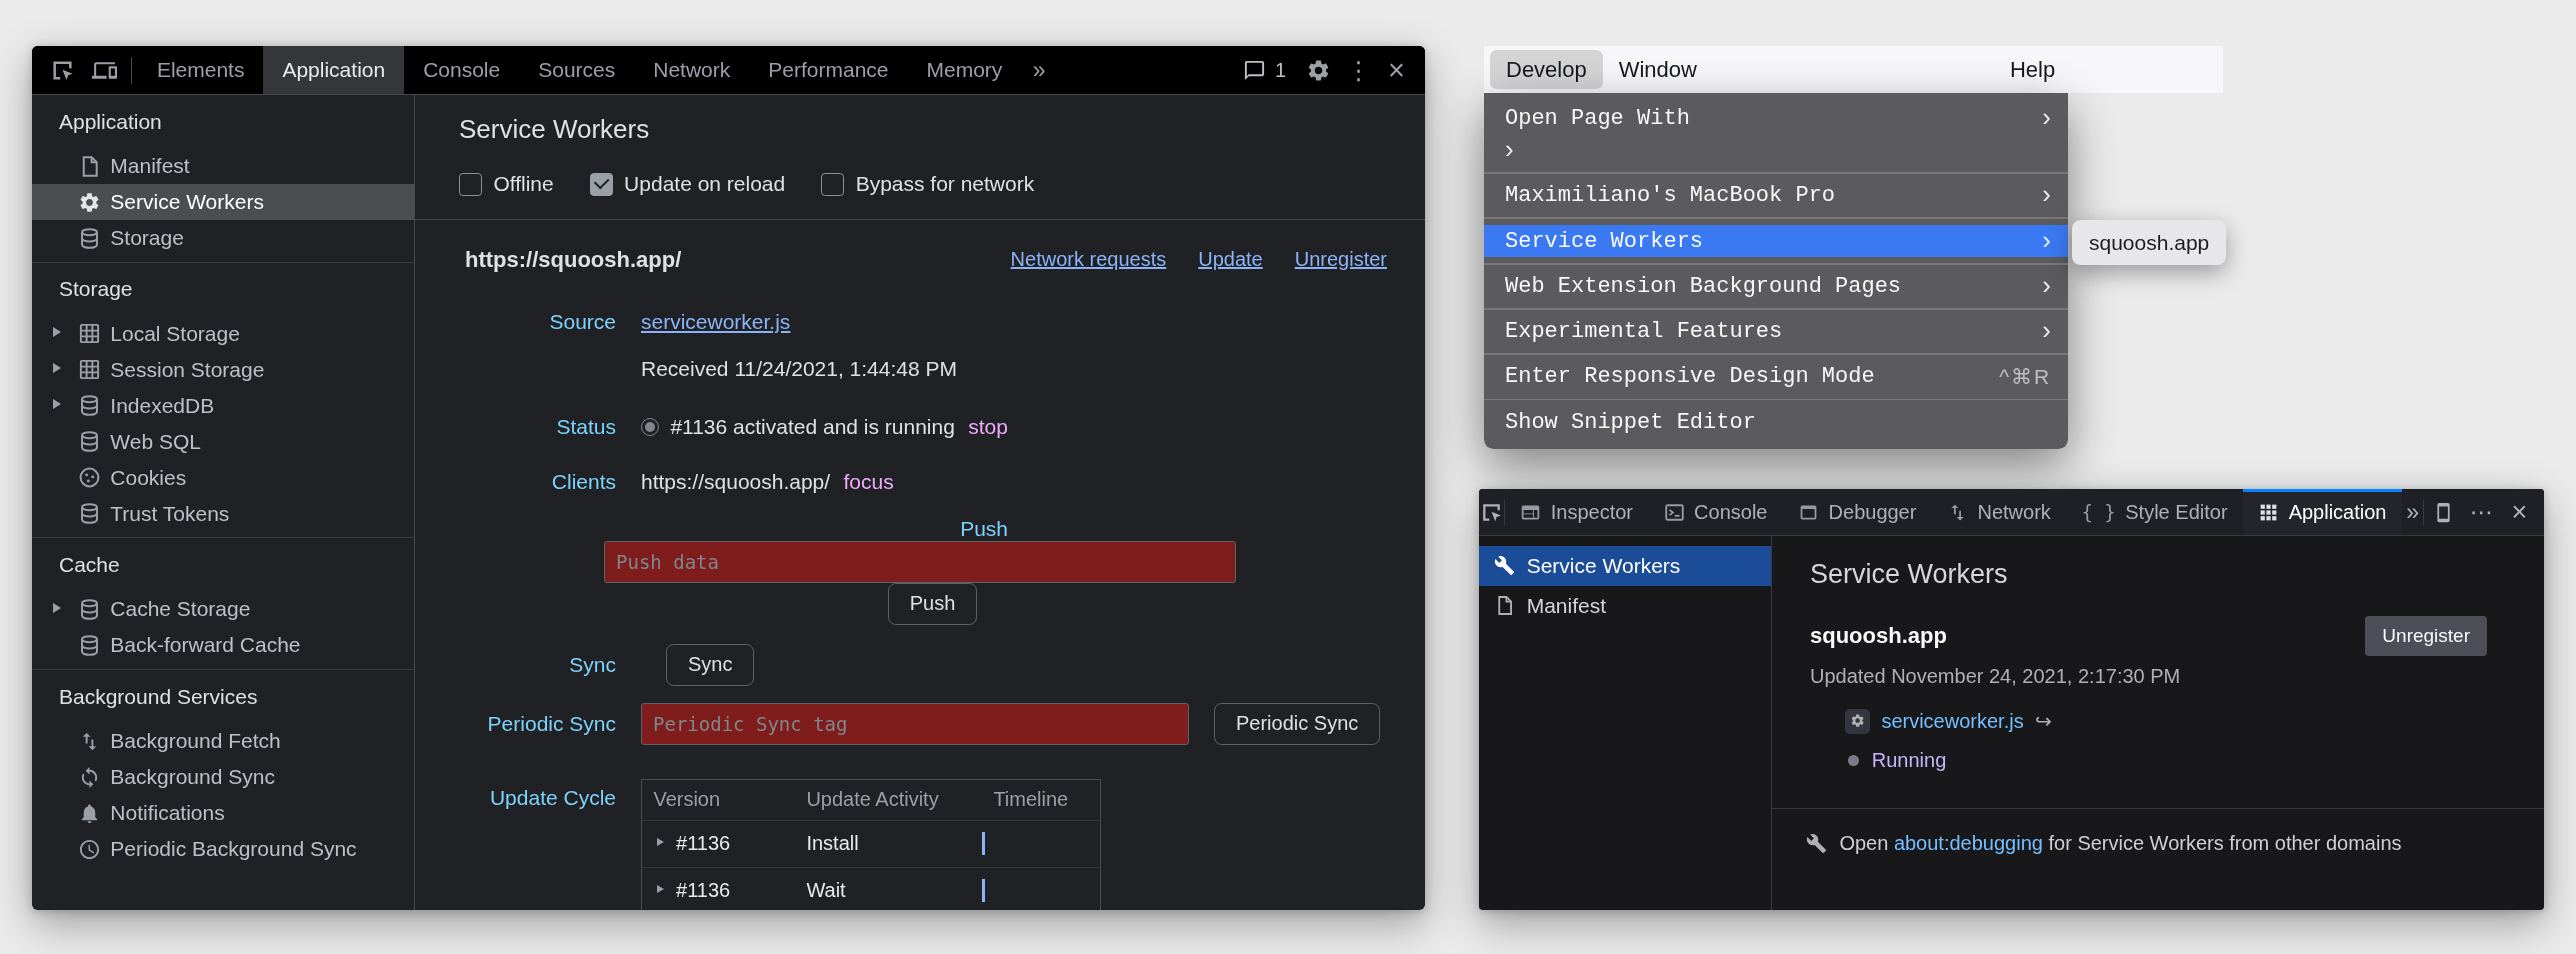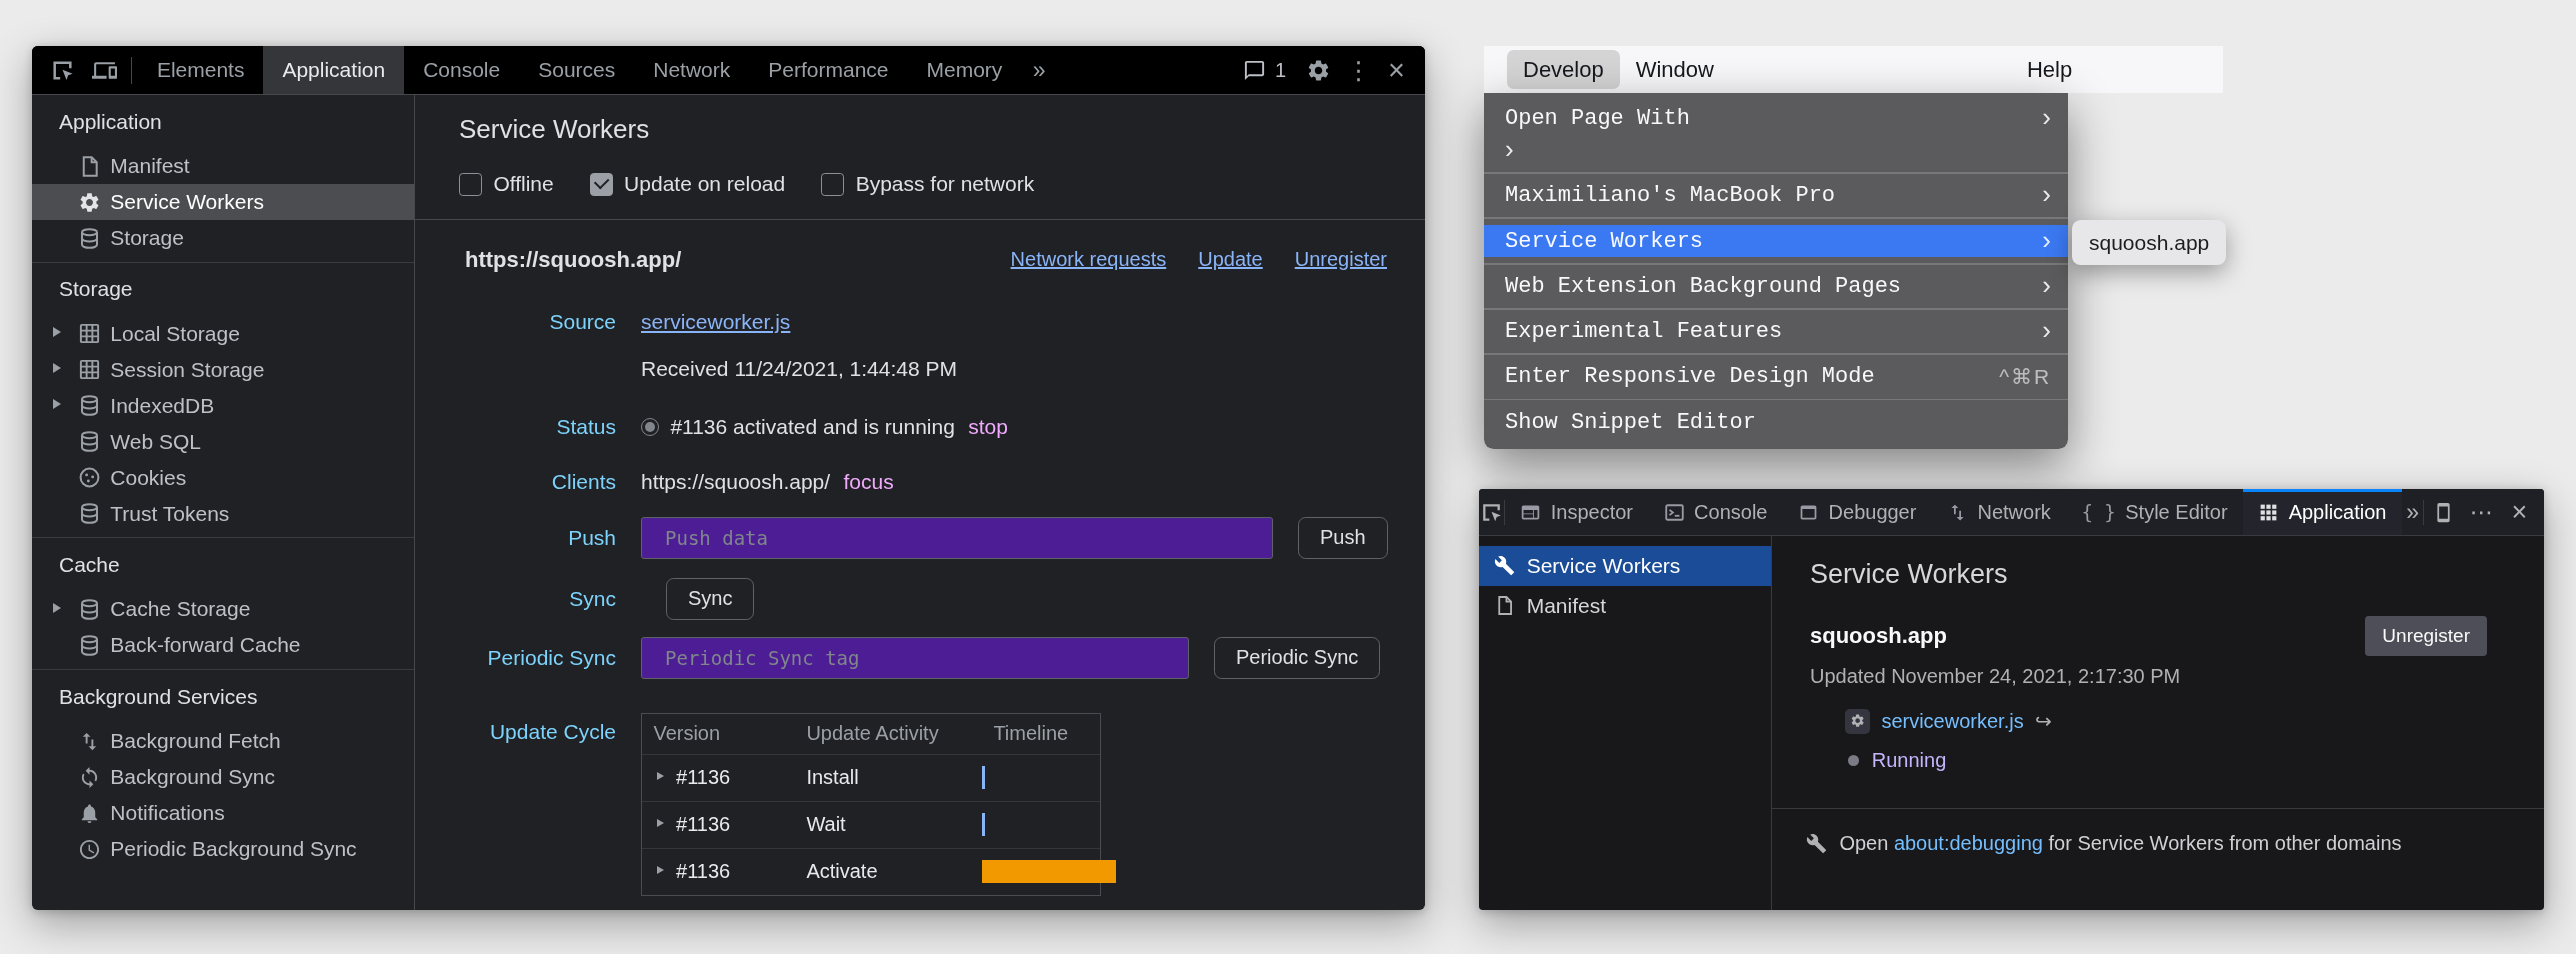--- a/index.html
+++ b/index.html
@@ -48,22 +48,22 @@
   .c-origin-row{display:flex;align-items:center;margin:25px 38px 0 50px;height:29px;}
   .c-origin{font-weight:bold;font-size:22px;color:#dfe1e5;}
   .c-links{margin-left:auto;display:flex;gap:32px;}
   .c-link{color:#8ab4f8;font-size:20px;text-decoration:underline;cursor:pointer;white-space:nowrap;}
   .crow{display:flex;align-items:center;}
   .row-label{width:226px;box-sizing:border-box;padding-right:25px;text-align:right;color:#7dd3fc;font-size:21px;flex-shrink:0;}
   .row-text{font-size:21px;color:#dfe1e5;}
   .status-dot{width:16px;height:16px;border-radius:50%;border:1.9px solid #80868b;position:relative;margin-right:11.4px;flex-shrink:0;}
   .status-dot::after{content:"";position:absolute;inset:2.9px;border-radius:50%;background:#80868b;}
   .inline-link{color:#f0abfc;font-size:21px;cursor:pointer;margin-left:13.4px;}
-  .c-input{height:42px;width:632px;box-sizing:border-box;background:#4c1d95;border:1px solid #5f6368;border-radius:2.9px;
-       color:#9aa0a6;font-family:"DejaVu Sans Mono",monospace;font-size:19px;padding:0 23px;outline:none;}
+  .c-input{height:42px;width:632px;box-sizing:border-box;background:#7f1d1d;border:1px solid #5f6368;border-radius:2.9px;
+       color:#9aa0a6;font-family:"DejaVu Sans Mono",monospace;font-size:19px;padding:0 11px;outline:none;}
   .c-input::placeholder{color:#80868b;}
   .c-input.short{width:548px;}
   .c-btn{height:42px;margin-left:25px;padding:0 21px;background:#202124;border:1px solid #5f6368;border-radius:7.6px;
        color:#dfe1e5;font-size:20px;font-family:"Liberation Sans",sans-serif;cursor:pointer;white-space:nowrap;}
   .uc-table{width:460px;border:1px solid #494c50;box-sizing:border-box;}
   .uc-row{display:flex;align-items:center;height:46px;border-top:1px solid #35363a;}
   .uc-row.uc-head{height:40px;border-top:none;color:#9aa0a6;}
   .uc-c{font-size:20px;padding-left:11.4px;box-sizing:border-box;display:flex;align-items:center;}
   .uc-c.v{width:153px;flex-shrink:0;}
   .uc-c.a{width:187px;flex-shrink:0;}
@@ -73,21 +73,21 @@
        border-top:4.8px solid transparent;border-bottom:4.8px solid transparent;}
   .bar{display:inline-block;height:23px;}
   .bar.thin{width:2.9px;background:#8ab4f8;}
   .bar.orange{width:134px;background:#f29900;}
 
   
   .menubar{position:absolute;left:1484px;top:46px;width:739px;height:47px;background:#f7f7f9;
        display:flex;align-items:center;font-size:22px;color:#16181d;}
   .mb-item{padding:6.7px 16px;border-radius:6.7px;cursor:pointer;white-space:nowrap;}
   .mb-item.open{background:rgba(0,0,0,0.14);}
-  .mb-item.first{margin-left:23px;}
+  .mb-item.first{margin-left:6px;}
   .mb-item.help{margin-left:281px;}
   .menu{position:absolute;left:1484px;top:93px;width:584px;background:rgba(88,88,91,0.98);
        border-radius:0 0 9.5px 9.5px;padding:9.5px 0 11.4px;box-shadow:0 17px 48px rgba(0,0,0,.45);
        font-size:22px;color:rgba(255,255,255,.96);}
   .m-item{height:32px;display:flex;align-items:center;padding:0 17px 0 21px;cursor:pointer;}
   .m-item.selected{background:#3b79f2;}
   .m-label{flex:1;white-space:nowrap;font-family:Liberation Mono, monospace;}
   .m-chevron{font-size:26px;line-height:1;color:rgba(255,255,255,.88);margin-top:-2.9px;}
   .m-short{margin-left:auto;color:rgba(255,255,255,.6);letter-spacing:1.9px;font-size:21px;}
   .m-sep{height:1.9px;background:rgba(255,255,255,.18);margin:5.7px 0;}
@@ -429,21 +429,21 @@
           <span class="row-text">#1136 activated and is running</span>
           <a class="inline-link">stop</a>
         </div>
 
         <div class="crow" style="margin-top:30.5px;">
           <div class="row-label">Clients</div>
           <span class="row-text">https://squoosh.app/</span>
           <a class="inline-link">focus</a>
         </div>
 
-        <div class="crow" style="margin-top:23px;">
+        <div class="crow" style="margin-top:23px;flex-direction:column;">
           <div class="row-label">Push</div>
           <input class="c-input" placeholder="Push data" style="">
           <button class="c-btn">Push</button>
         </div>
 
         <div class="crow" style="margin-top:19px;">
           <div class="row-label">Sync</div>
           <button class="c-btn">Sync</button>
         </div>
 

